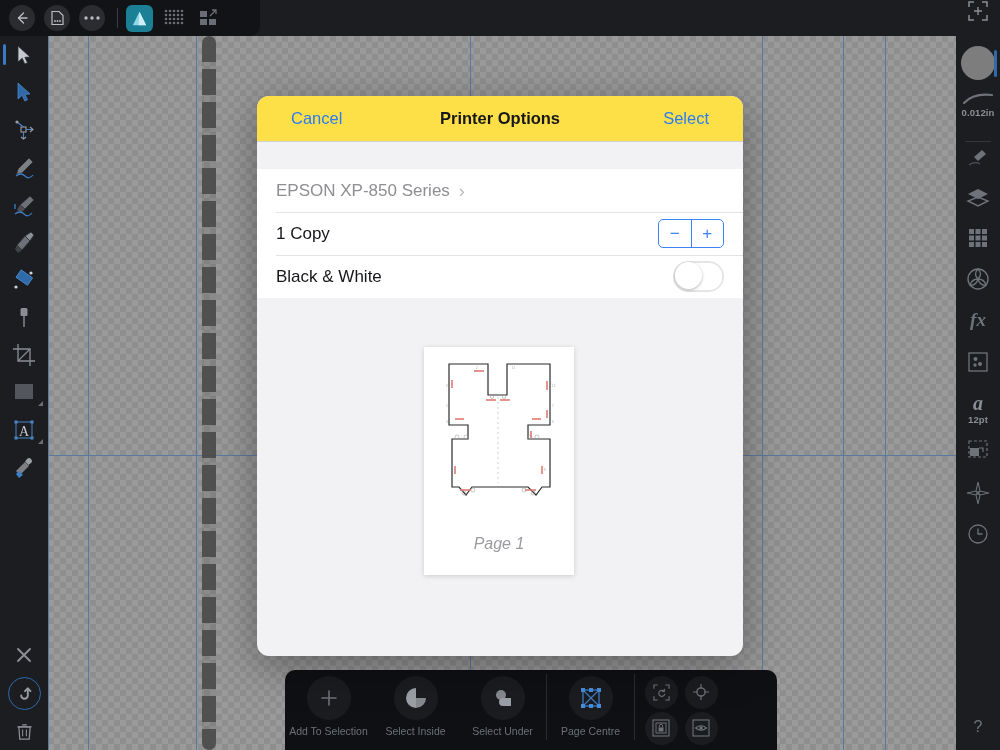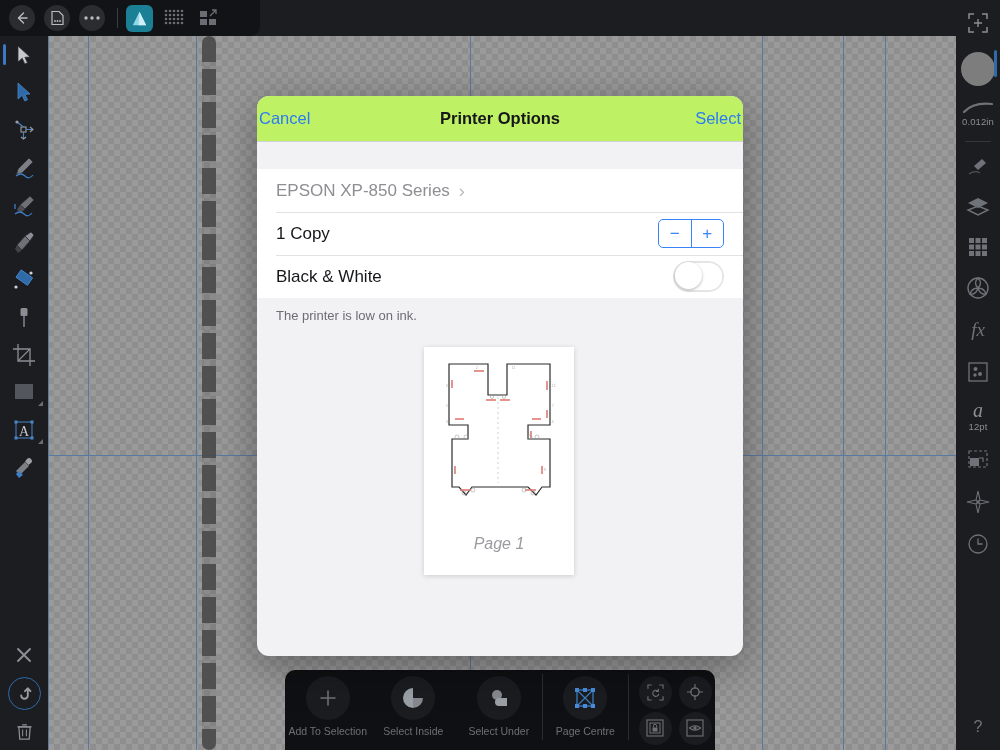--- a/index.html
+++ b/index.html
@@ -74,32 +74,32 @@
   .ring{
     width:31px;height:31px;border-radius:50%;border:1.5px solid #2f6ba8;
     display:flex;align-items:center;justify-content:center;color:#9a9da3;
   }
 
   
   #righttools{
     position:absolute;right:0;top:0;width:44px;height:750px;
     background:#1b1d21;display:flex;flex-direction:column;align-items:center;
   }
-  .rt{width:42px;display:flex;flex-direction:column;align-items:center;justify-content:center;
-      color:#6f7379;position:relative;}
+  .rt{width:42px;display:flex;flex-direction:column;align-items:center;justify-content:flex-start;
+      color:#6f7379;position:relative;font-weight:bold;}
   .rt-label{font-size:9.5px;color:#8b8e94;margin-top:1px;letter-spacing:.1px;}
   .rt-sep{width:26px;height:1px;background:#33363b;margin:5px 0;}
   .color-circle{width:34px;height:34px;border-radius:50%;background:#7d7d7d;}
   .color-strip{position:absolute;right:2px;top:4px;width:3px;height:27px;background:#2f6ba8;border-radius:2px;}
   #help{position:absolute;right:0;bottom:8px;width:44px;height:30px;
         display:flex;align-items:center;justify-content:center;color:#70747a;font-size:16px;}
 
   
   #ctxbar{
-    position:absolute;left:285px;bottom:0;width:430px;height:80px;
+    position:absolute;left:285px;bottom:0;width:492px;height:80px;
     background:#0f1013;border-top-left-radius:10px;border-top-right-radius:10px;
     display:flex;align-items:flex-start;text-align:right;
   }
   .ctx-item{width:87px;padding-top:6px;display:flex;flex-direction:column;align-items:center;}
   .ctx-circle{
     width:44px;height:44px;border-radius:50%;background:#1a1c20;
     display:flex;align-items:center;justify-content:center;color:#6e7177;
   }
   .ctx-label{font-size:10.5px;color:#6c7076;margin-top:5px;white-space:nowrap;}
   .ctx-div{width:1px;height:66px;background:#2a2c30;margin-top:4px;}
@@ -109,23 +109,23 @@
   .ctx-sm-in{width:33px;height:33px;border-radius:50%;background:#1a1c20;
              display:flex;align-items:center;justify-content:center;color:#6e7177;}
 
   
   #dialog{
     position:absolute;left:257px;top:96px;width:486px;height:560px;
     background:#f2f2f4;border-radius:12px;overflow:hidden;
     box-shadow:0 10px 40px rgba(0,0,0,.35);
   }
   #dlg-header{
-    height:46px;background:#bef264;
+    height:46px;background:#fde047;
     display:flex;align-items:center;justify-content:space-between;
-    padding:0 2px;box-sizing:border-box;
+    padding:0 34px;box-sizing:border-box;
     border-bottom:1px solid #d2d2d5;
   }
   .dlg-action{color:#2b7bf5;font-size:16.5px;}
   #dlg-title{font-size:16.5px;font-weight:bold;color:#16171a;
     position:absolute;left:0;right:0;text-align:center;pointer-events:none;}
   #dlg-spacer{height:27px;background:#f2f2f4;}
 
   .row{
     background:#fff;height:43px;display:flex;align-items:center;
     padding:0 19px;box-sizing:border-box;position:relative;
@@ -584,21 +584,20 @@
     </div>
   </div>
 
   <div class="row">
     <span class="row-label">Black &amp; White</span>
     <div class="toggle">
       <div class="knob"></div>
     </div>
   </div>
 
-  <div id="note">The printer is low on ink.</div>
 
   <div id="preview">
     <svg width="150" height="180" viewBox="0 0 150 180">
       <g fill="none" stroke="#2b2b2b" stroke-width="1.2" stroke-linejoin="miter">
         <path d="M25 17
                  L64 17 L64 48 L83 48 L83 17 L126 17
                  L126 78 L104 78 L104 92 L126 92
                  L126 140 L118 140 L112 148 L104 140
                  L48 140 L42 148 L35 140 L28 140
                  L28 92 L44 92 L44 78 L25 78 Z"></path>

